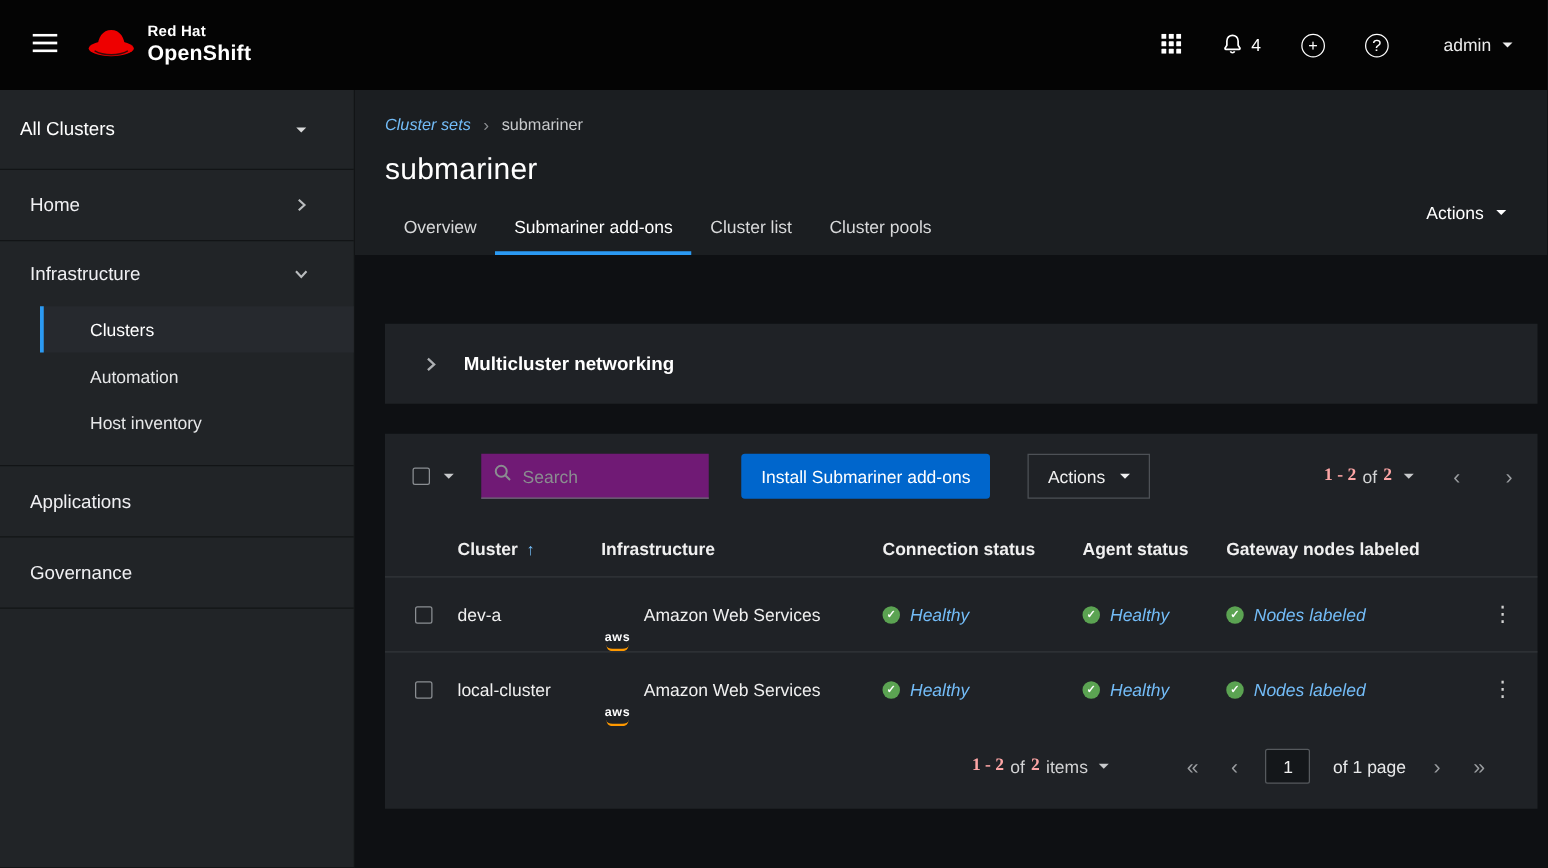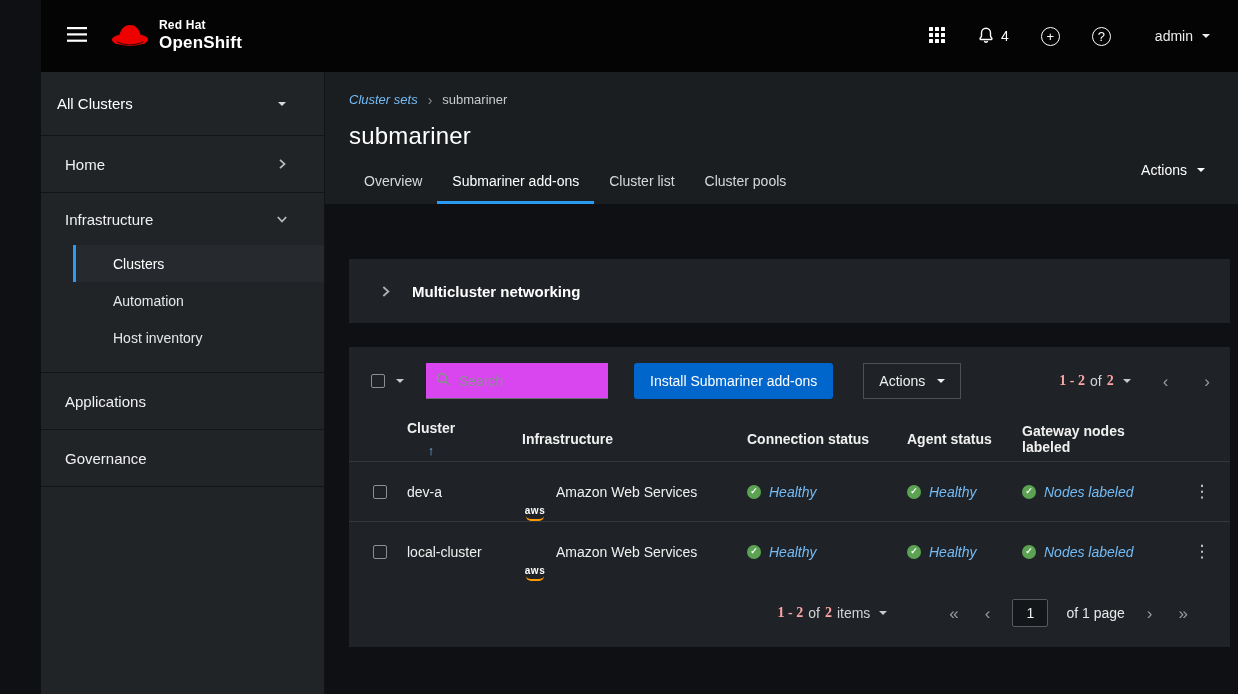--- a/index.html
+++ b/index.html
@@ -1,20 +1,20 @@
 <!DOCTYPE html>
 <html><head>
 <meta charset="utf-8">
 <style>
   * { margin:0; padding:0; box-sizing:border-box; }
   html,body { width:1238px; height:694px; background:#0e1013; font-family:"Liberation Sans", sans-serif; overflow:hidden; }
   button { font-family:inherit; background:none; border:none; color:inherit; cursor:pointer; }
   a { cursor:pointer;font-style:italic; }
   b { font-weight:700; }
-  .app { width:1238px; height:694px; display:flex; flex-direction:column;padding-left:41px; }
+  .app { width:1238px; height:694px; display:flex; flex-direction:column; }
 
   
   .masthead { flex:0 0 72px; background:#040404; display:flex; align-items:center; padding:0 28px 0 18px; color:#fff; }
   .nav-toggle { width:36px; height:36px; display:flex; align-items:center; justify-content:center; margin-right:16px; }
   .brand { display:flex; align-items:center; gap:10px; }
   .brand-text { display:flex; flex-direction:column; line-height:1.15; }
   .brand-top { font-size:12px; font-weight:700; letter-spacing:.2px; }
   .brand-bottom { font-size:17px; font-weight:700; letter-spacing:.2px; }
   .masthead-spacer { flex:1; }
   .masthead-icons { display:flex; align-items:center; gap:32px; }
@@ -58,37 +58,37 @@
   .expand-card { height:64px; display:flex; align-items:center; padding:0 24px 0 30px; gap:20px; flex:0 0 64px;margin-top:31px; }
   .expand-card .angle { color:#adb0b3; }
   .expand-title { font-size:15px; font-weight:700; color:#fff; }
 
   
   .table-card { display:flex; flex-direction:column; }
   .toolbar { display:flex; align-items:center; padding:16px 16px 12px 14px; gap:14px; }
   .bulk-select { display:flex; align-items:center; gap:11px; padding:0 8px; height:36px; }
   .bulk-select .caret { color:#c8cacc; }
   .checkbox { width:14px; height:14px; border:1px solid #8b8f93; border-radius:2px; background:transparent; display:inline-block; flex:0 0 14px; }
-  .search-box { display:flex; align-items:center; gap:9px; width:182px; height:36px; background:#d946ef; border-bottom:1px solid #6a6e73; padding:0 10px; }
+  .search-box { display:flex; align-items:center; gap:9px; width:182px; height:36px; background:#701a75; border-bottom:1px solid #6a6e73; padding:0 10px; }
   .search-input { flex:1; background:transparent; border:none; outline:none; color:#f0f0f0; font-size:14px; font-family:inherit; min-width:0; }
   .search-input::placeholder { color:#8a8d90; }
   .btn-primary { background:#0066cc; color:#fff; font-size:14px; padding:0 16px; height:36px; border-radius:3px; margin-left:12px; }
   .actions-toggle { display:flex; align-items:center; gap:12px; height:36px; padding:0 15px; border:1px solid #4d5156; color:#f0f0f0; font-size:14px; margin-left:16px; }
   .toolbar-right { margin-left:auto; display:flex; align-items:center; gap:28px; }
   .pagination-summary { display:flex; align-items:center; gap:5px; font-size:14px; color:#d2d3d4; }
   .pagination-summary b { color:#fca5a5;font-family:Liberation Serif, serif; }
   .pagination-summary .caret { margin-left:4px; color:#c8cacc; }
   .pg { font-size:17px; color:#9a9da0; padding:0 4px; line-height:1; }
 
   .tbl { margin-top:6px; }
   .tbl-row { display:grid; grid-template-columns:42px 115px 225px 160px 115px 1fr 56px; align-items:center; padding-left:16px; min-height:50px; border-top:1px solid #33363a; }
   .tbl-head { min-height:44px; border-top:none; }
   .cell { display:flex; align-items:center; font-size:14px; color:#f0f0f0; }
   .head-cell { font-weight:700; }
-  .sort-btn { display:flex; align-items:center; gap:7px; font-weight:700; font-size:14px; color:#f0f0f0; padding:0;flex-direction:column; }
+  .sort-btn { display:flex; align-items:center; gap:7px; font-weight:700; font-size:14px; color:#f0f0f0; padding:0; }
   .sort-arrow { color:#73bcf7; font-size:13px; font-weight:400; }
   .cb-cell .checkbox { margin-left:8px; }
   .link { color:#73bcf7; text-decoration:none; font-size:14px; }
   .check-circle { width:14px; height:14px; border-radius:50%; background:#5ba352; color:#fff; display:inline-flex; align-items:center; justify-content:center; font-size:9px; font-weight:700; margin-right:8px; flex:0 0 14px; line-height:1; }
   .kebab { color:#d2d2d2; font-size:17px; margin:0 auto; line-height:1; }
   .aws-icon { display:inline-flex; flex-direction:column; align-items:center; width:26px; margin-right:8px; flex:0 0 26px; }
   .aws-word { font-style:normal; font-weight:700; font-size:10px; color:#fff; line-height:10px; letter-spacing:.5px;margin-top:44px; }
   .aws-smile { display:block; width:18px; height:5px; border:solid #ff9900; border-width:0 0 2px 0; border-radius:0 0 9px 9px; }
 
   .pagination-bottom { display:flex; align-items:center; justify-content:flex-end; gap:58px; padding:18px 38px 20px 16px; }

